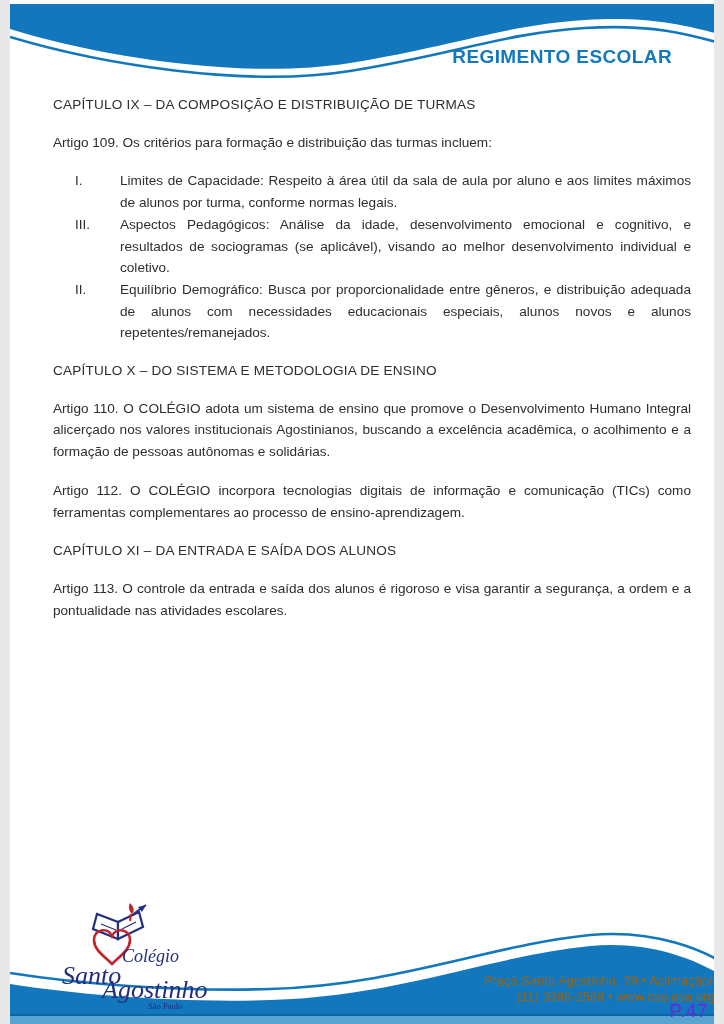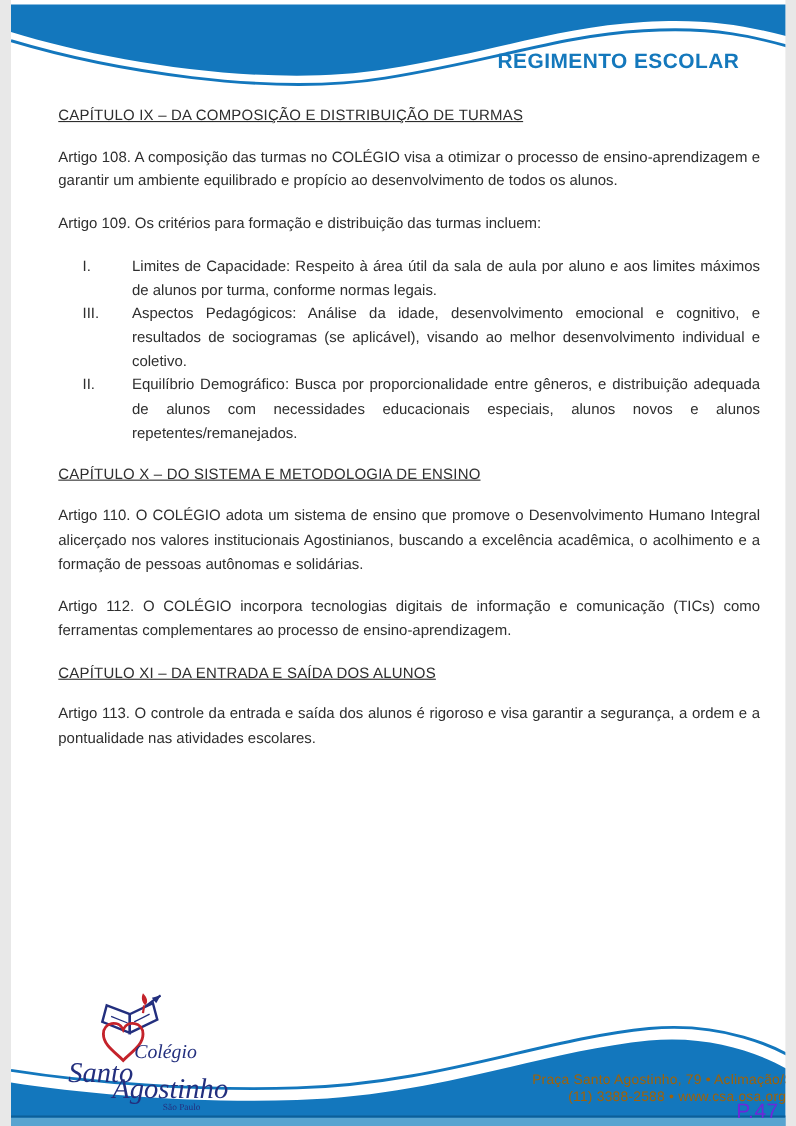--- a/index.html
+++ b/index.html
@@ -13,21 +13,21 @@
   .hdr-title{
     position:absolute;top:46px;right:62px;
     font-size:19px;font-weight:bold;letter-spacing:.4px;color:#1478bc;
   }
   
   .content{
     position:absolute;top:88px;left:43px;width:638px;
     font-size:13.6px;line-height:21.7px;text-align:justify;
   }
   .chapter{
-    text-align:left;margin:6px 0 16px 0;letter-spacing:.2px;text-decoration:underline;
+    text-align:left;margin:6px 0 16px 0;letter-spacing:.2px;
   }
   .para{margin:0 0 17px 0;}
   .roman-list{margin:4px 0 16px 22px;}
   .roman-item{display:flex;}
   .roman-num{width:45px;flex:none;text-align:left;}
   .roman-text{flex:1;text-align:justify;}
   
   .ftr{position:absolute;left:0;top:890px;width:724px;height:134px;}
   .ftr-address{
     position:absolute;left:440px;top:974px;width:280px;
@@ -50,21 +50,20 @@
       <path d="M0,4 L724,4 L724,38 C676,25 640,16 575,20 C495,25 445,46 340,63 C235,80 90,57 0,29 Z" fill="#1377bd"></path>
       <path d="M724,47 C676,33 640,24 575,28 C495,33 445,54 340,71 C235,88 90,64 0,37" fill="none" stroke="#1377bd" stroke-width="2.6"></path>
     </svg>
     <div class="hdr-title">REGIMENTO ESCOLAR</div>
   </div>
 
   <div class="content">
 
     <div class="chapter">CAPÍTULO IX – DA COMPOSIÇÃO E DISTRIBUIÇÃO DE TURMAS</div>
 
-    <p class="para">Artigo 108. A composição das turmas no COLÉGIO visa a otimizar o processo de ensino-aprendizagem e garantir um ambiente equilibrado e propício ao desenvolvimento de todos os alunos.</p>
 
     <p class="para">Artigo 109. Os critérios para formação e distribuição das turmas incluem:</p>
 
     <div class="roman-list">
       <div class="roman-item">
         <span class="roman-num">I.</span>
         <span class="roman-text">Limites de Capacidade: Respeito à área útil da sala de aula por aluno e aos limites máximos de alunos por turma, conforme normas legais.</span>
       </div>
       <div class="roman-item">
         <span class="roman-num">III.</span>

